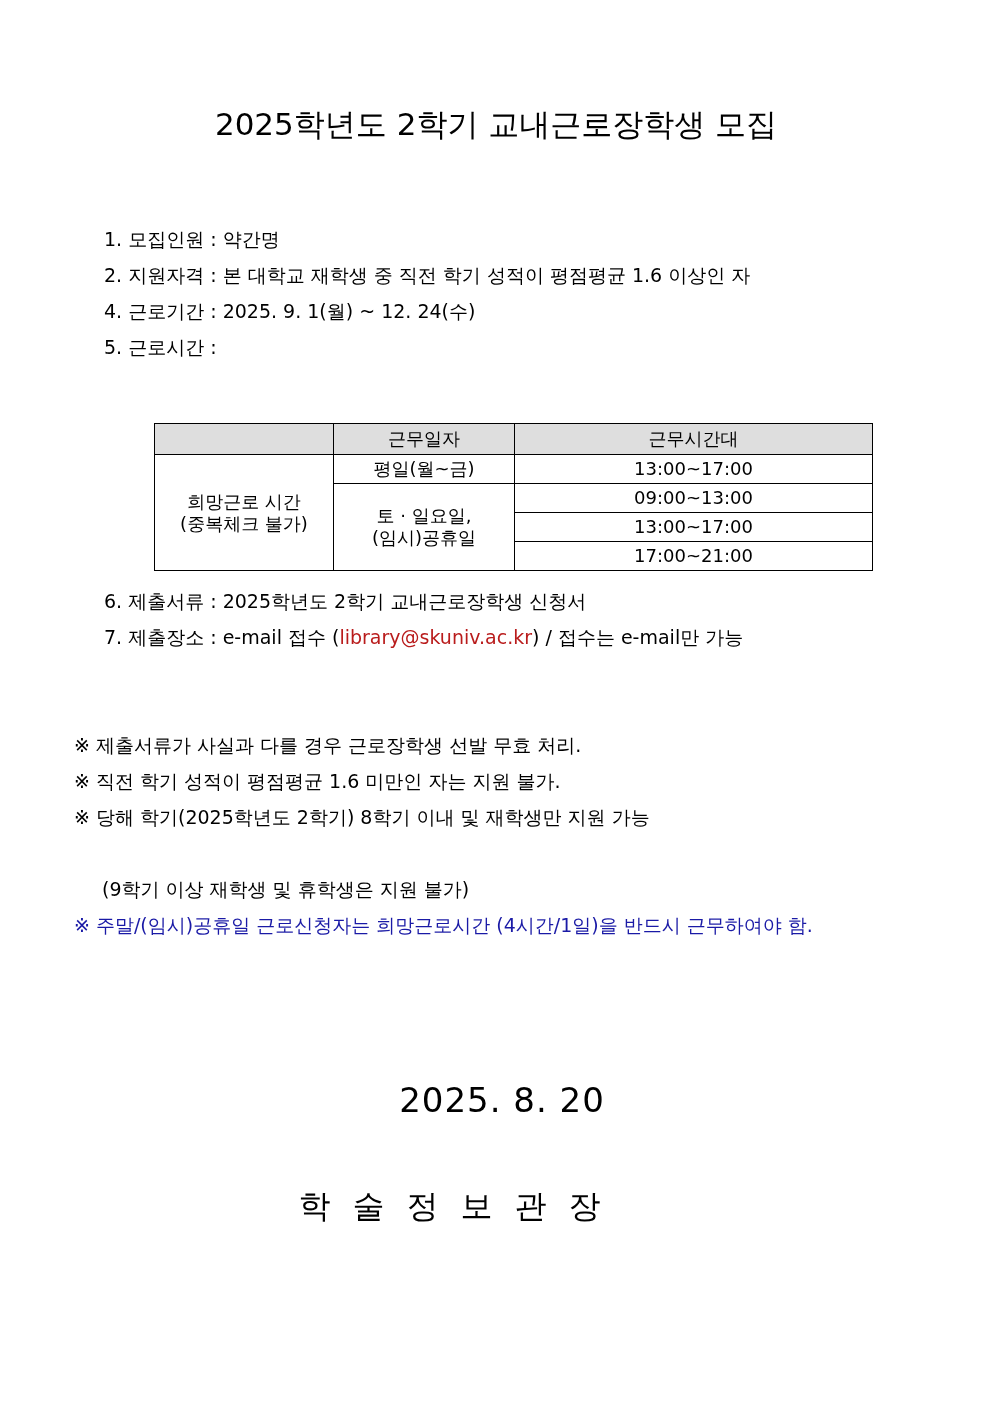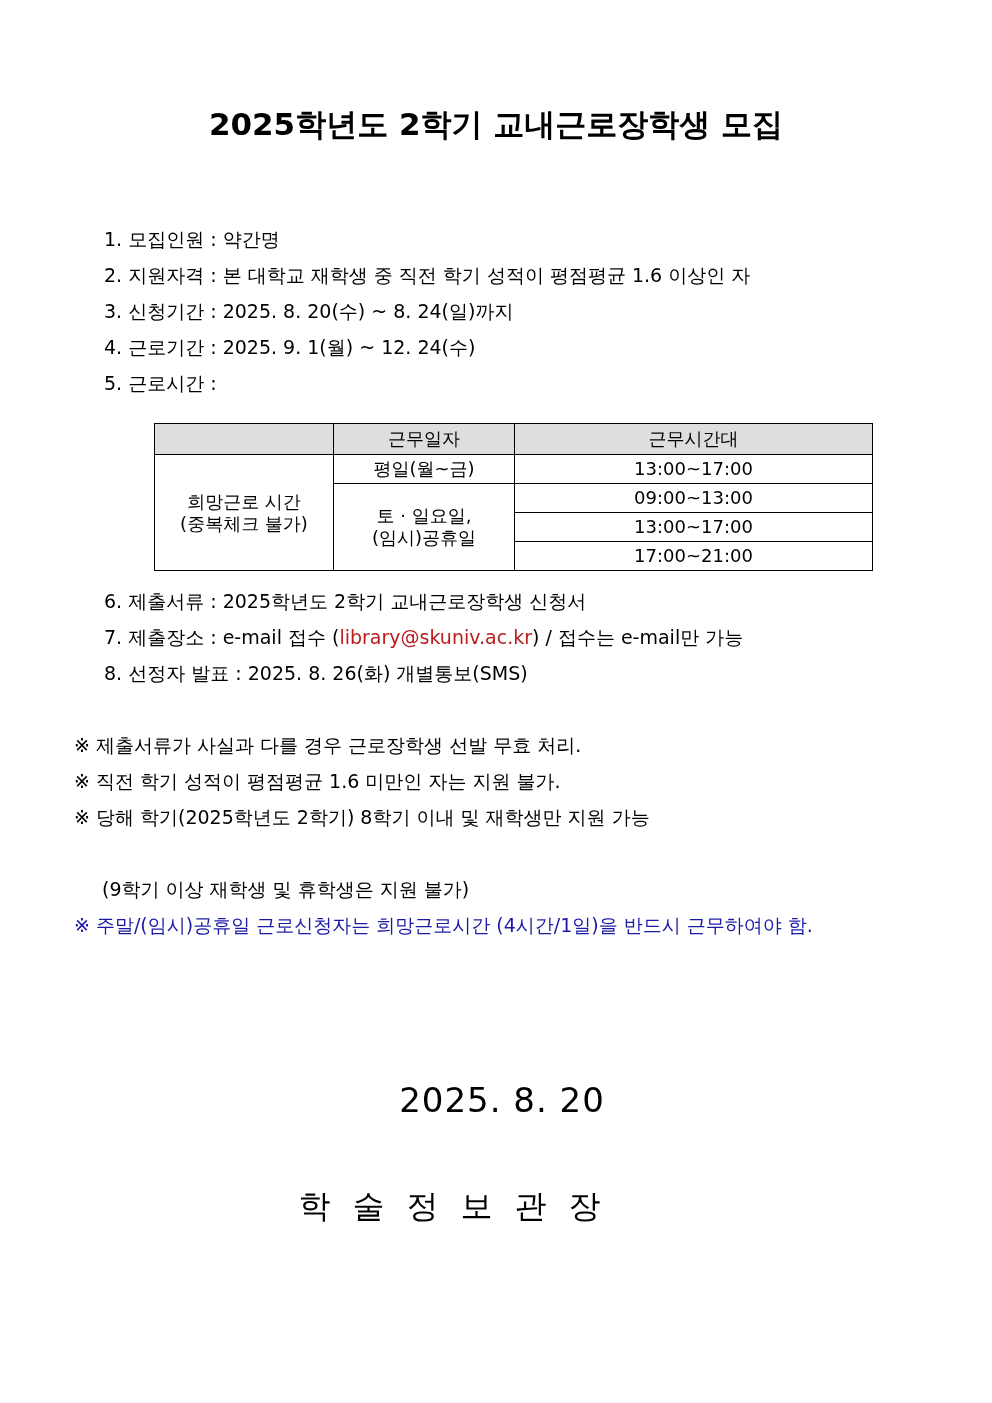--- a/index.html
+++ b/index.html
@@ -2,21 +2,21 @@
 <html><head>
 <meta charset="utf-8">
 <style>
   html, body { margin: 0; padding: 0; background: #ffffff; }
   body {
     width: 992px; height: 1403px; position: relative; overflow: hidden;
     font-family: "DejaVu Sans", "Liberation Sans", sans-serif; color: #000;
   }
   .title {
     position: absolute; top: 104px; left: 0; width: 992px; text-align: center;
-    font-size: 31px; letter-spacing: 0px; font-weight: bold;
+    font-size: 31px; letter-spacing: 0px; font-weight: normal;
   }
   .items { position: absolute; left: 104px; top: 221px; }
   .item { font-size: 19px; height: 36px; line-height: 36px; white-space: nowrap; }
   table.schedule {
     position: absolute; left: 154px; top: 423px; width: 719px;
     border-collapse: collapse; font-size: 18px; border-radius: 31px;
   }
   table.schedule td, table.schedule th {
     border: 1.5px solid #000; text-align: center; font-weight: normal;
     height: 28px; padding: 0; line-height: 22px;
@@ -45,24 +45,20 @@
 <div class="title">2025학년도 2학기 교내근로장학생 모집</div>
 
 <div class="items">
   <div class="item">
     <span>1.</span>
     <span>모집인원</span><span> : </span><span>약간명</span>
   </div>
   <div class="item">
     <span>2.</span>
     <span>지원자격</span><span> : </span><span>본 대학교 재학생 중 직전 학기 성적이 평점평균 1.6 이상인 자</span>
-  </div>
-  <div class="item">
-    <span>3.</span>
-    <span>신청기간</span><span> : </span><span>2025. 8. 20(수) ~ 8. 24(일)까지</span>
   </div>
   <div class="item">
     <span>4.</span>
     <span>근로기간</span><span> : </span><span>2025. 9. 1(월) ~ 12. 24(수)</span>
   </div>
   <div class="item">
     <span>5.</span>
     <span>근로시간</span><span> : </span>
   </div>
 </div>
@@ -100,24 +96,20 @@
 
 <div class="items2">
   <div class="item">
     <span>6.</span>
     <span>제출서류</span><span> : </span><span>2025학년도 2학기 교내근로장학생 신청서</span>
   </div>
   <div class="item">
     <span>7.</span>
     <span>제출장소</span><span> : </span><span>e-mail 접수 (</span><a class="email">library@skuniv.ac.kr</a><span>) / 접수는 e-mail만 가능</span>
   </div>
-  <div class="item">
-    <span>8.</span>
-    <span>선정자 발표</span><span> : </span><span>2025. 8. 26(화) 개별통보(SMS)</span>
-  </div>
 </div>
 
 <div class="notes">
   <div class="note">※ 제출서류가 사실과 다를 경우 근로장학생 선발 무효 처리.</div>
   <div class="note">※ 직전 학기 성적이 평점평균 1.6 미만인 자는 지원 불가.</div>
   <div class="note">※ 당해 학기(2025학년도 2학기) 8학기 이내 및 재학생만 지원 가능</div>
   <div class="note indent">(9학기 이상 재학생 및 휴학생은 지원 불가)</div>
   <div class="note blue">※ 주말/(임시)공휴일 근로신청자는 희망근로시간 (4시간/1일)을 반드시 근무하여야 함.</div>
 </div>
 

